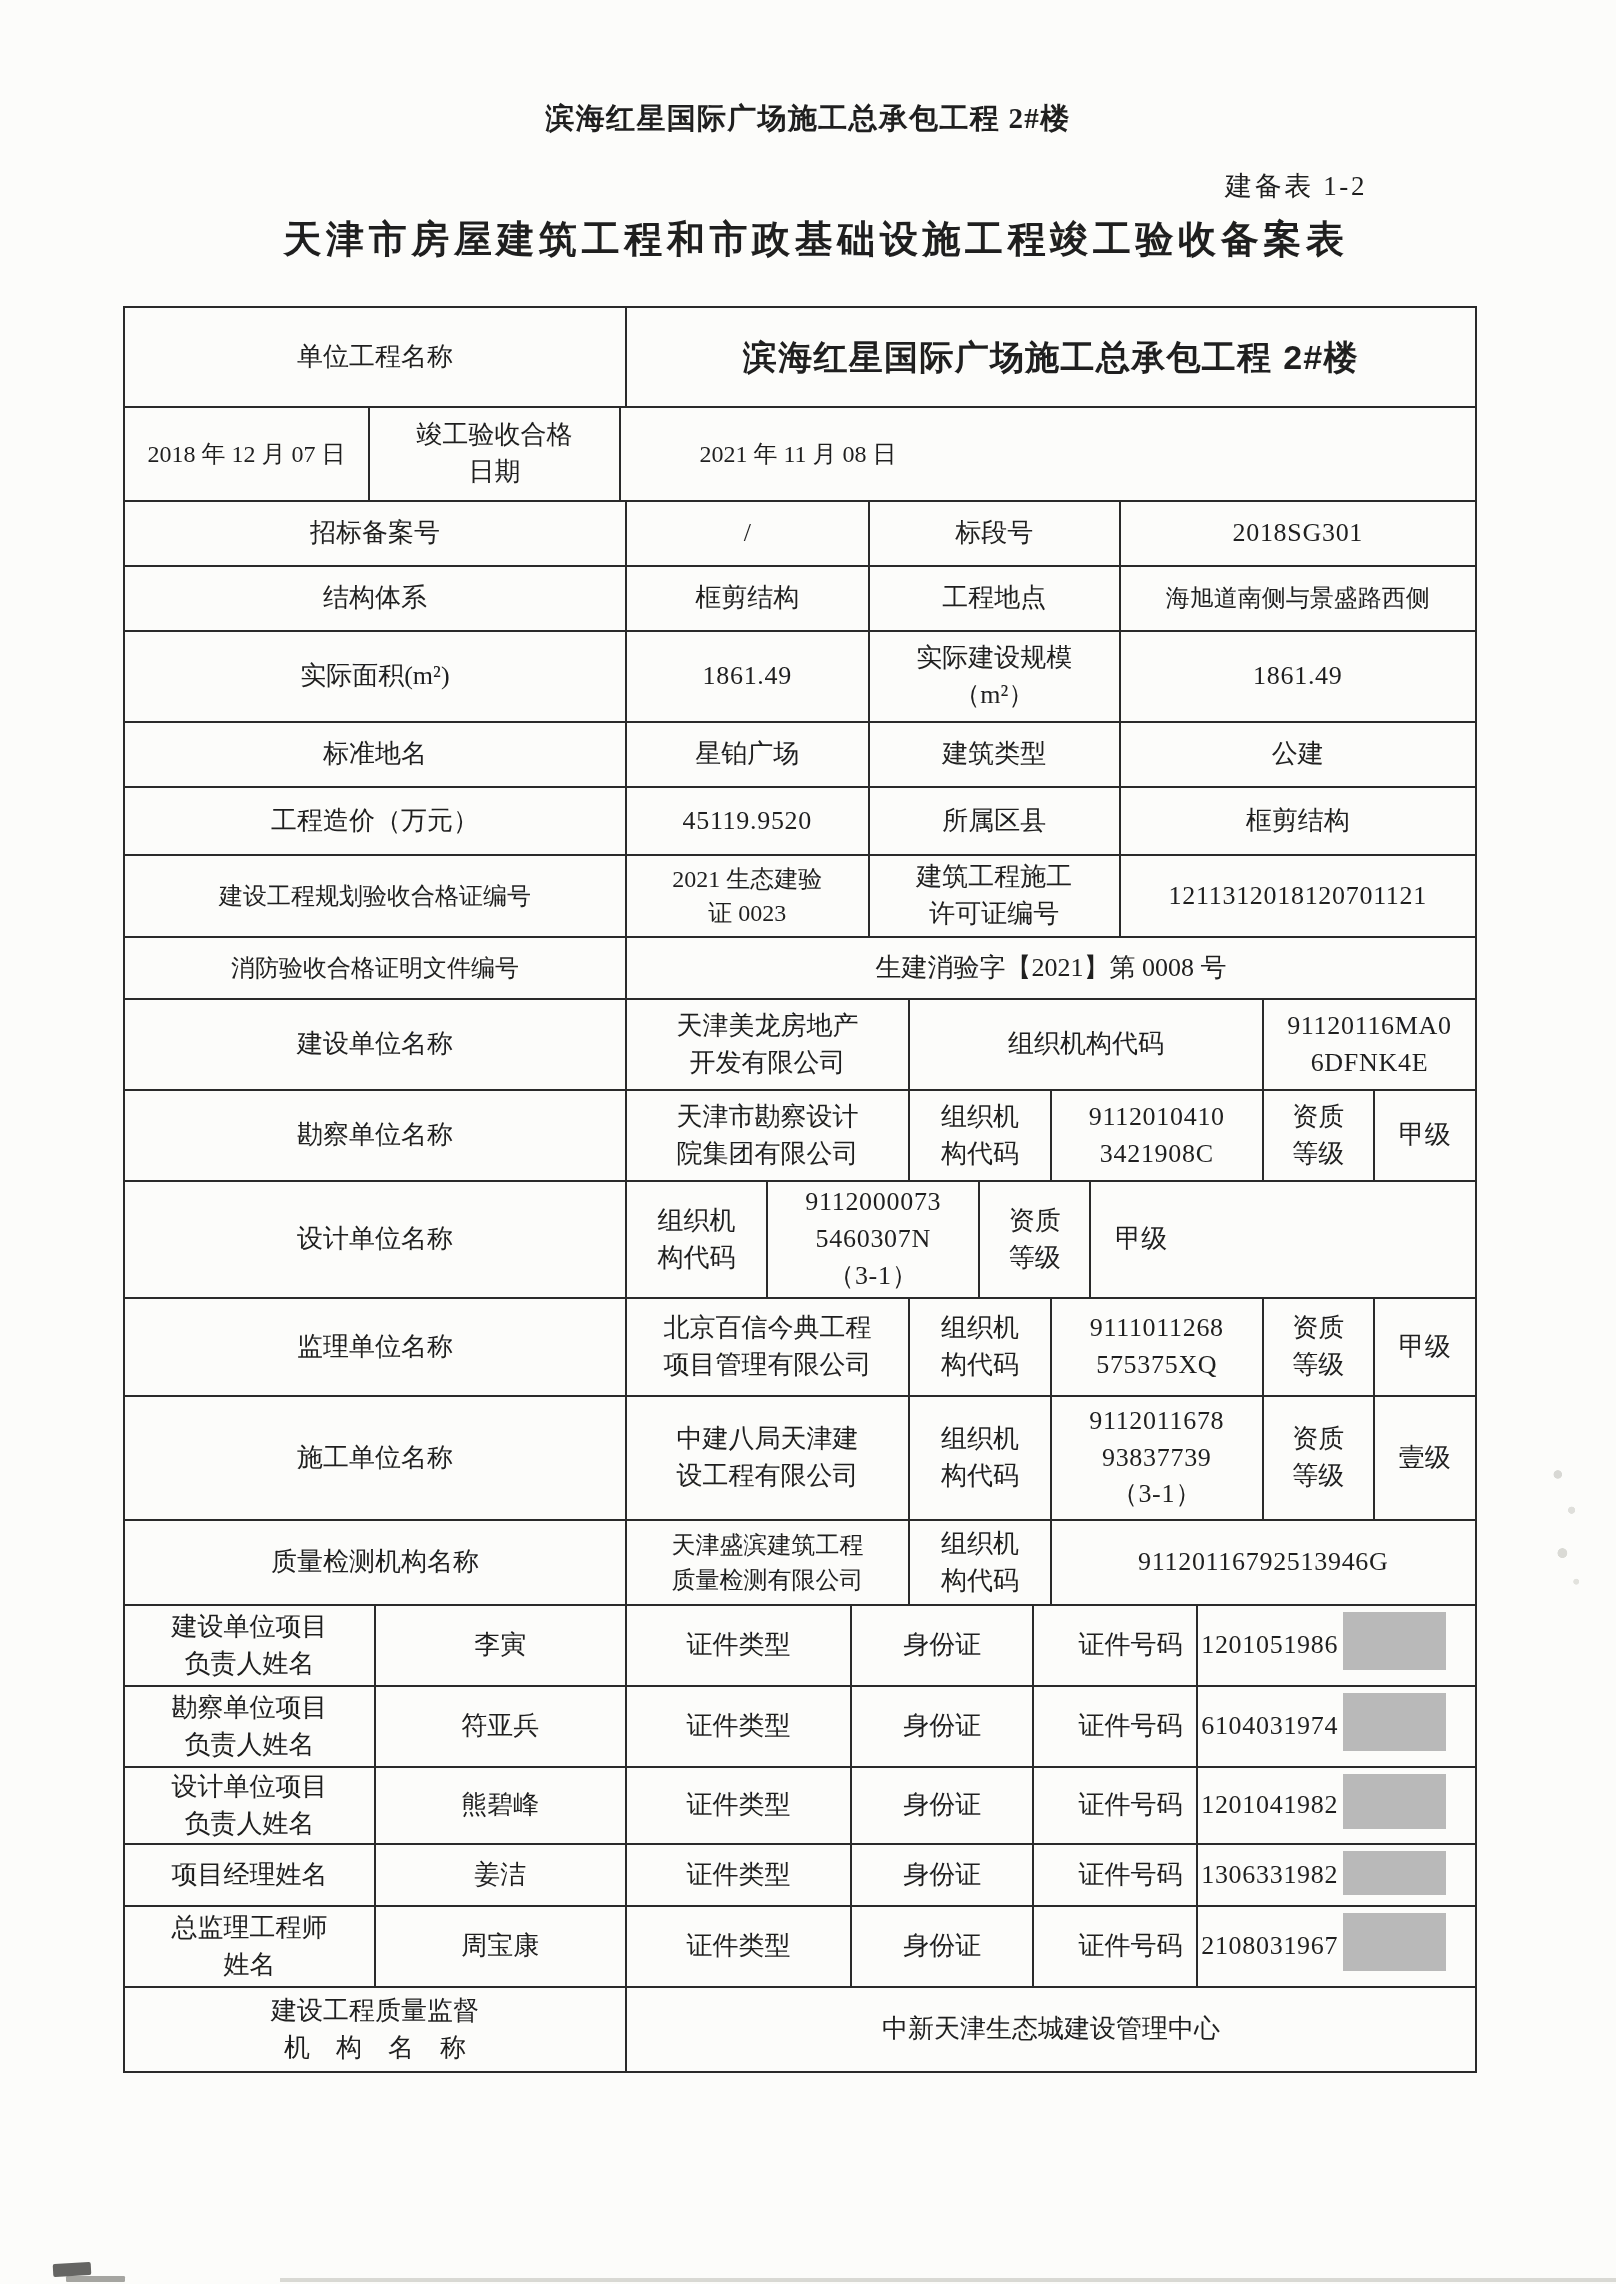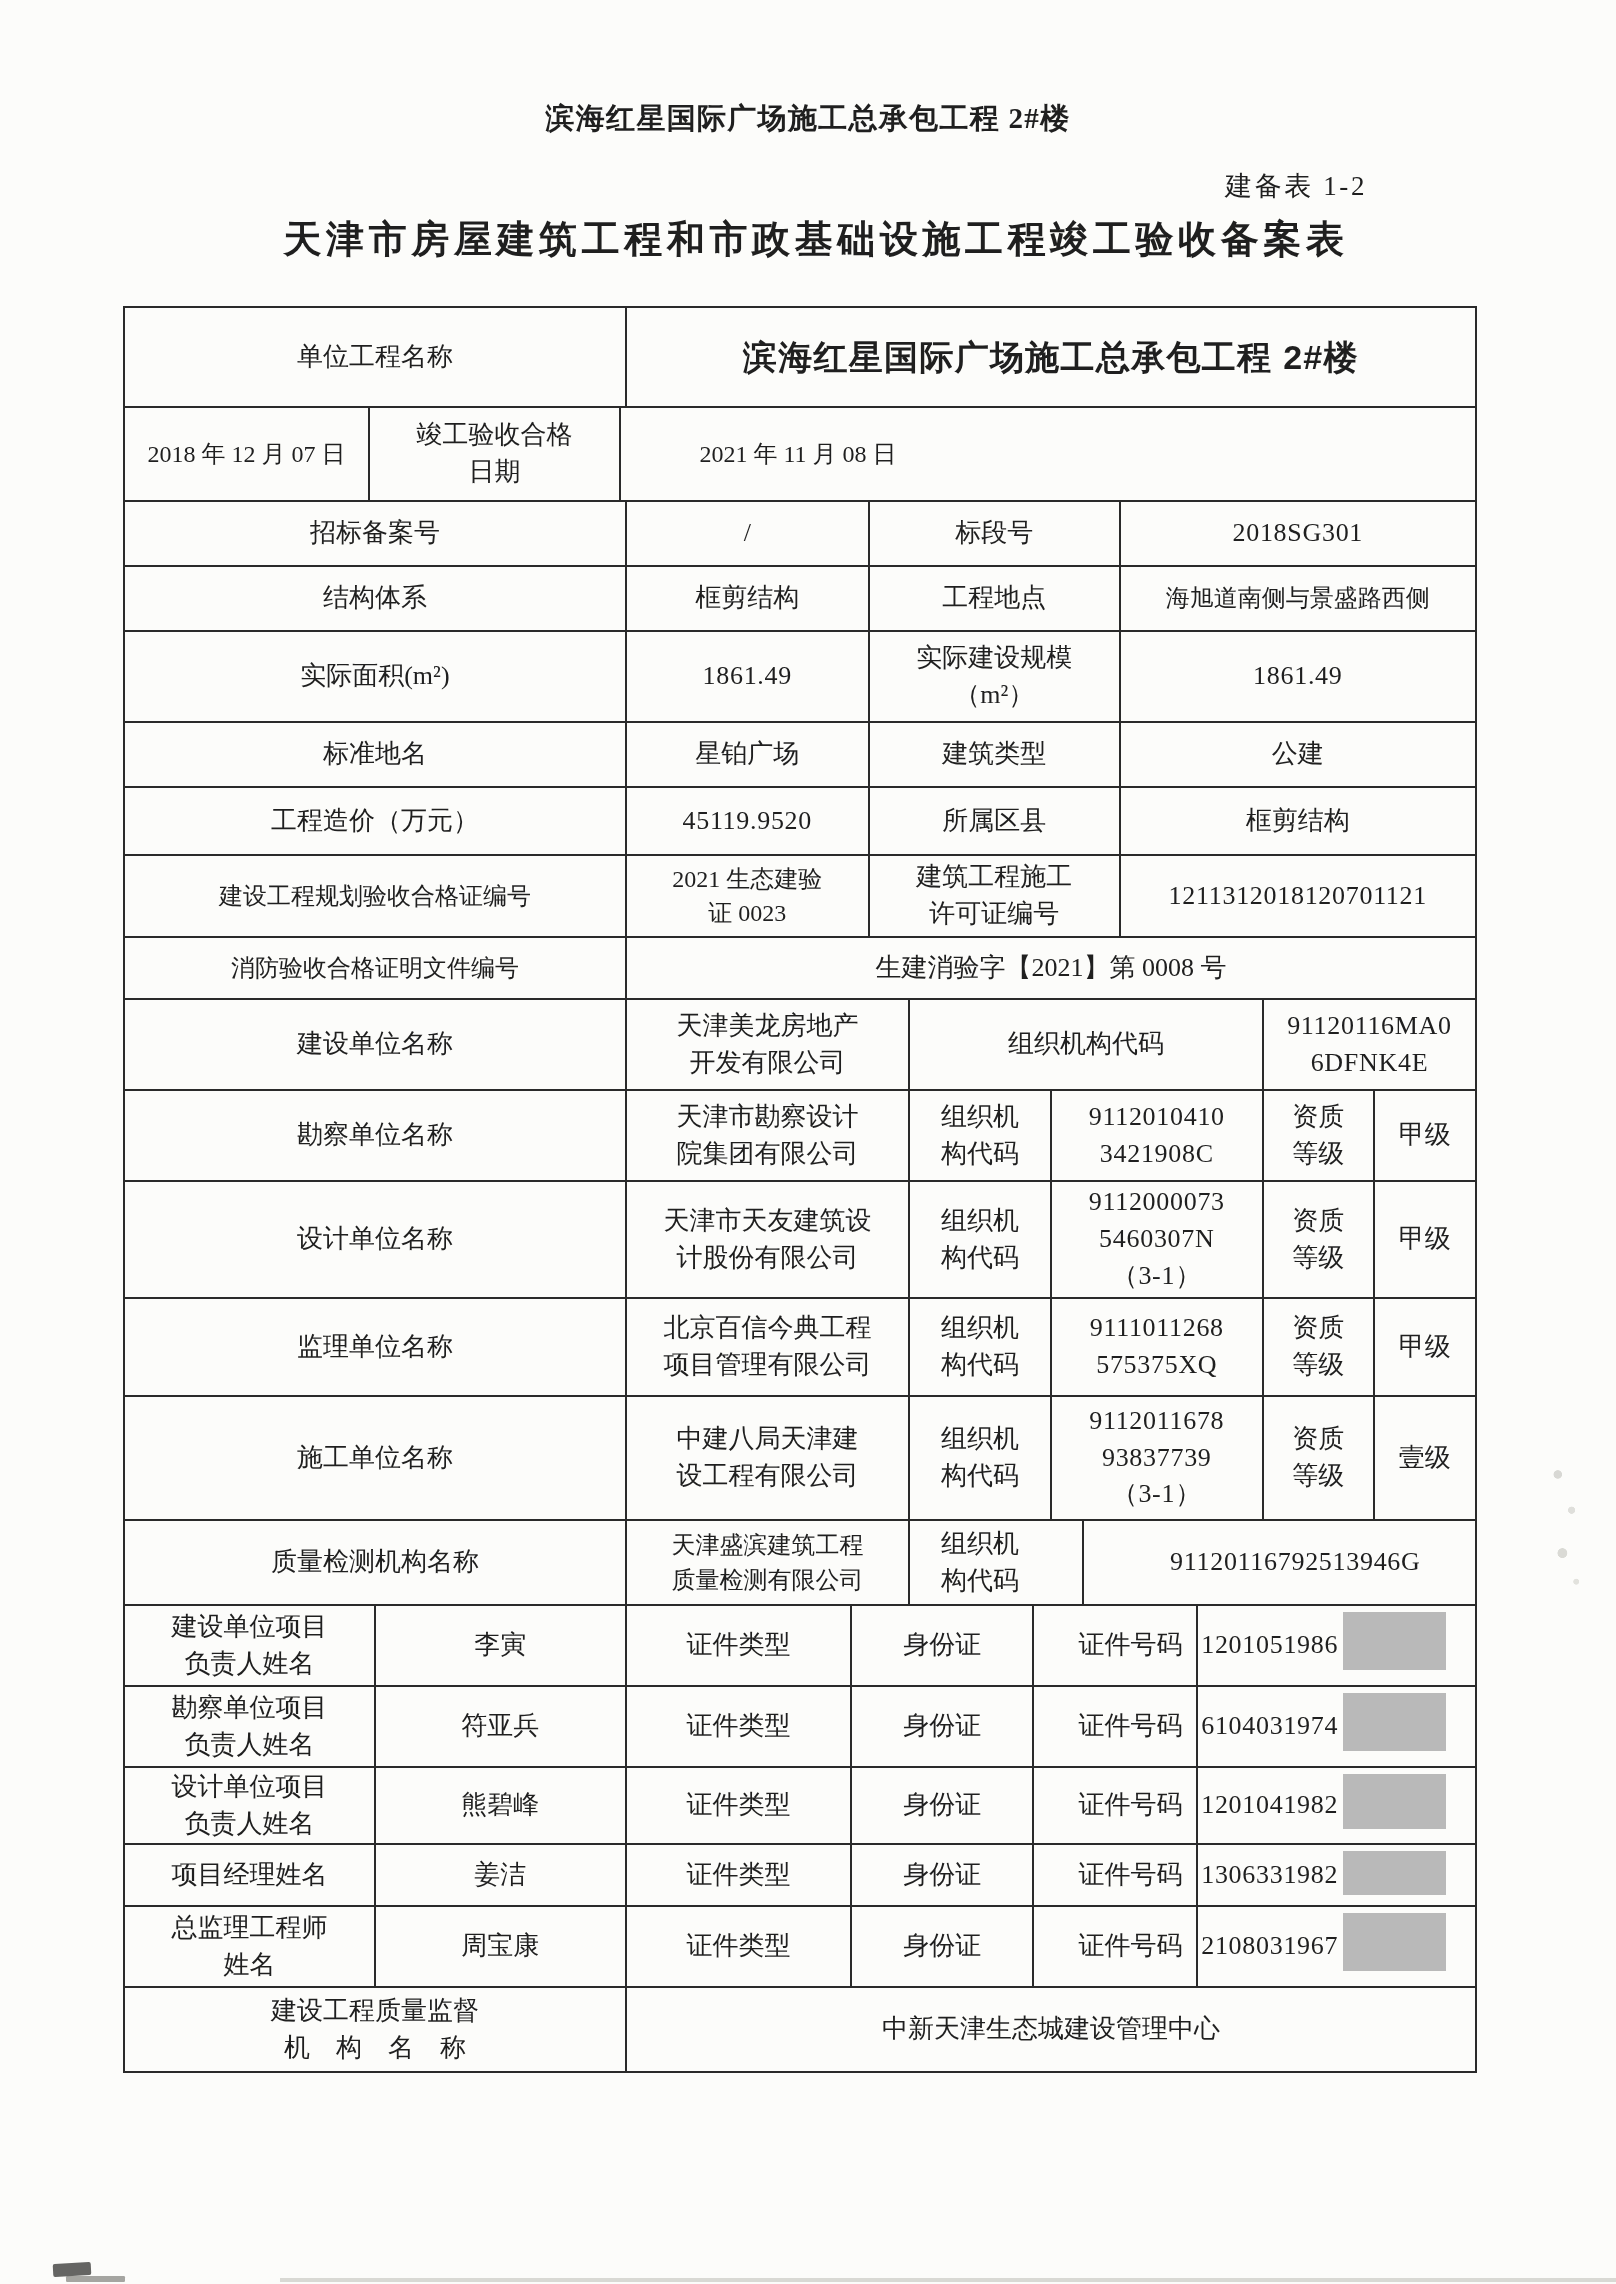--- a/index.html
+++ b/index.html
@@ -65,21 +65,21 @@
   .w-a3{flex:0 0 18.58%;}
   .w-a4{flex:0 0 26.40%;}
   .w-rest{flex:0 0 62.98%;}
   .w-b2{flex:0 0 21.00%;}
   .w-b3{flex:0 0 26.20%;}
   .w-b4{flex:0 0 15.78%;}
   .w-c3{flex:0 0 10.47%;}
   .w-c4{flex:0 0 15.73%;}
   .w-c5{flex:0 0 8.20%;}
   .w-c6{flex:0 0 7.58%;}
-  .w-qc{flex:0 0 31.51%;margin-left:32px;}
+  .w-qc{flex:0 0 31.51%;}
   .w-p1{flex:0 0 18.44%;}
   .w-p2{flex:0 0 18.58%;}
   .w-p3{flex:0 0 16.70%;}
   .w-p4{flex:0 0 13.47%;}
   .w-p5{flex:0 0 12.16%;padding-left:36px;}
   .w-p6{flex:0 0 20.65%;}
   .idcell{justify-content:flex-start;padding-left:3px;}
   .idtext{font-size:26px;letter-spacing:0.7px;}
   .redact{
     display:inline-block;
@@ -204,22 +204,20 @@
 构代码</div>
       <div class="cell w-c4 num">9112010410
 3421908C</div>
       <div class="cell w-c5">资质
 等级</div>
       <div class="cell w-c6">甲级</div>
     </div>
 
     <div class="row" style="height:117px">
       <div class="cell w-a1">设计单位名称</div>
-      <div class="cell w-b2">天津市天友建筑设
-计股份有限公司</div>
       <div class="cell w-c3">组织机
 构代码</div>
       <div class="cell w-c4 num">9112000073
 5460307N
 （3-1）</div>
       <div class="cell w-c5">资质
 等级</div>
       <div class="cell w-c6">甲级</div>
     </div>
 

